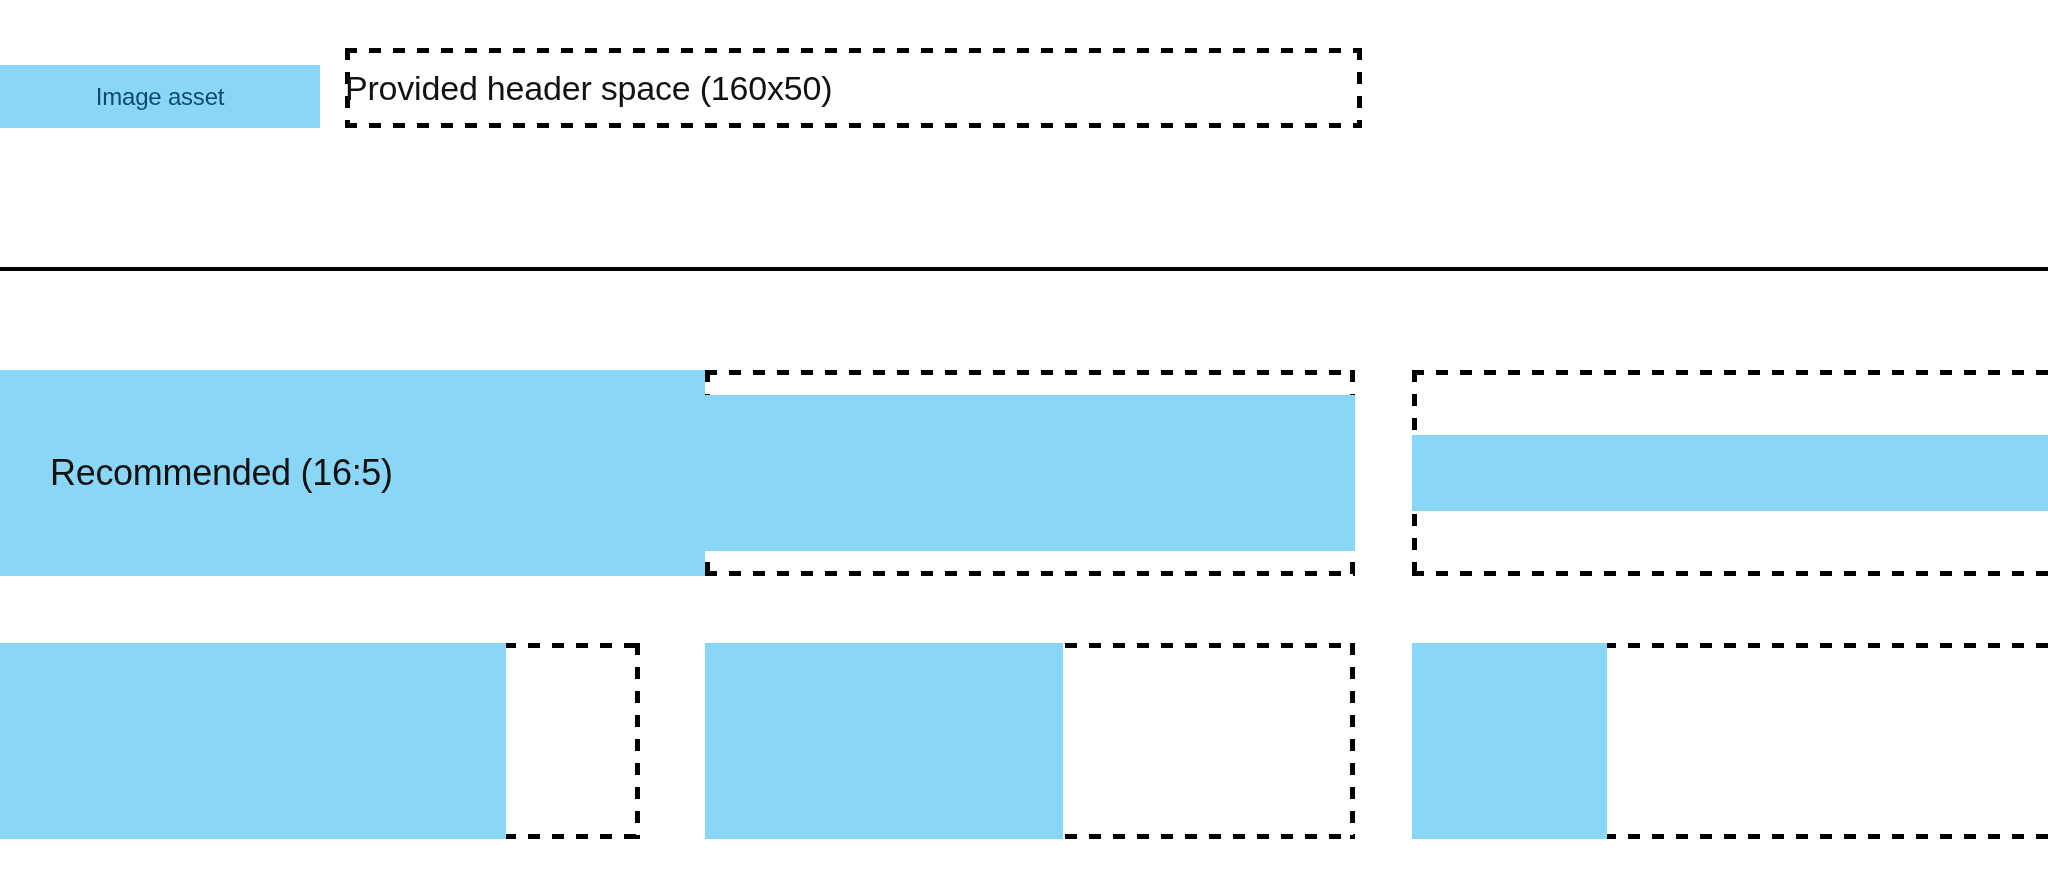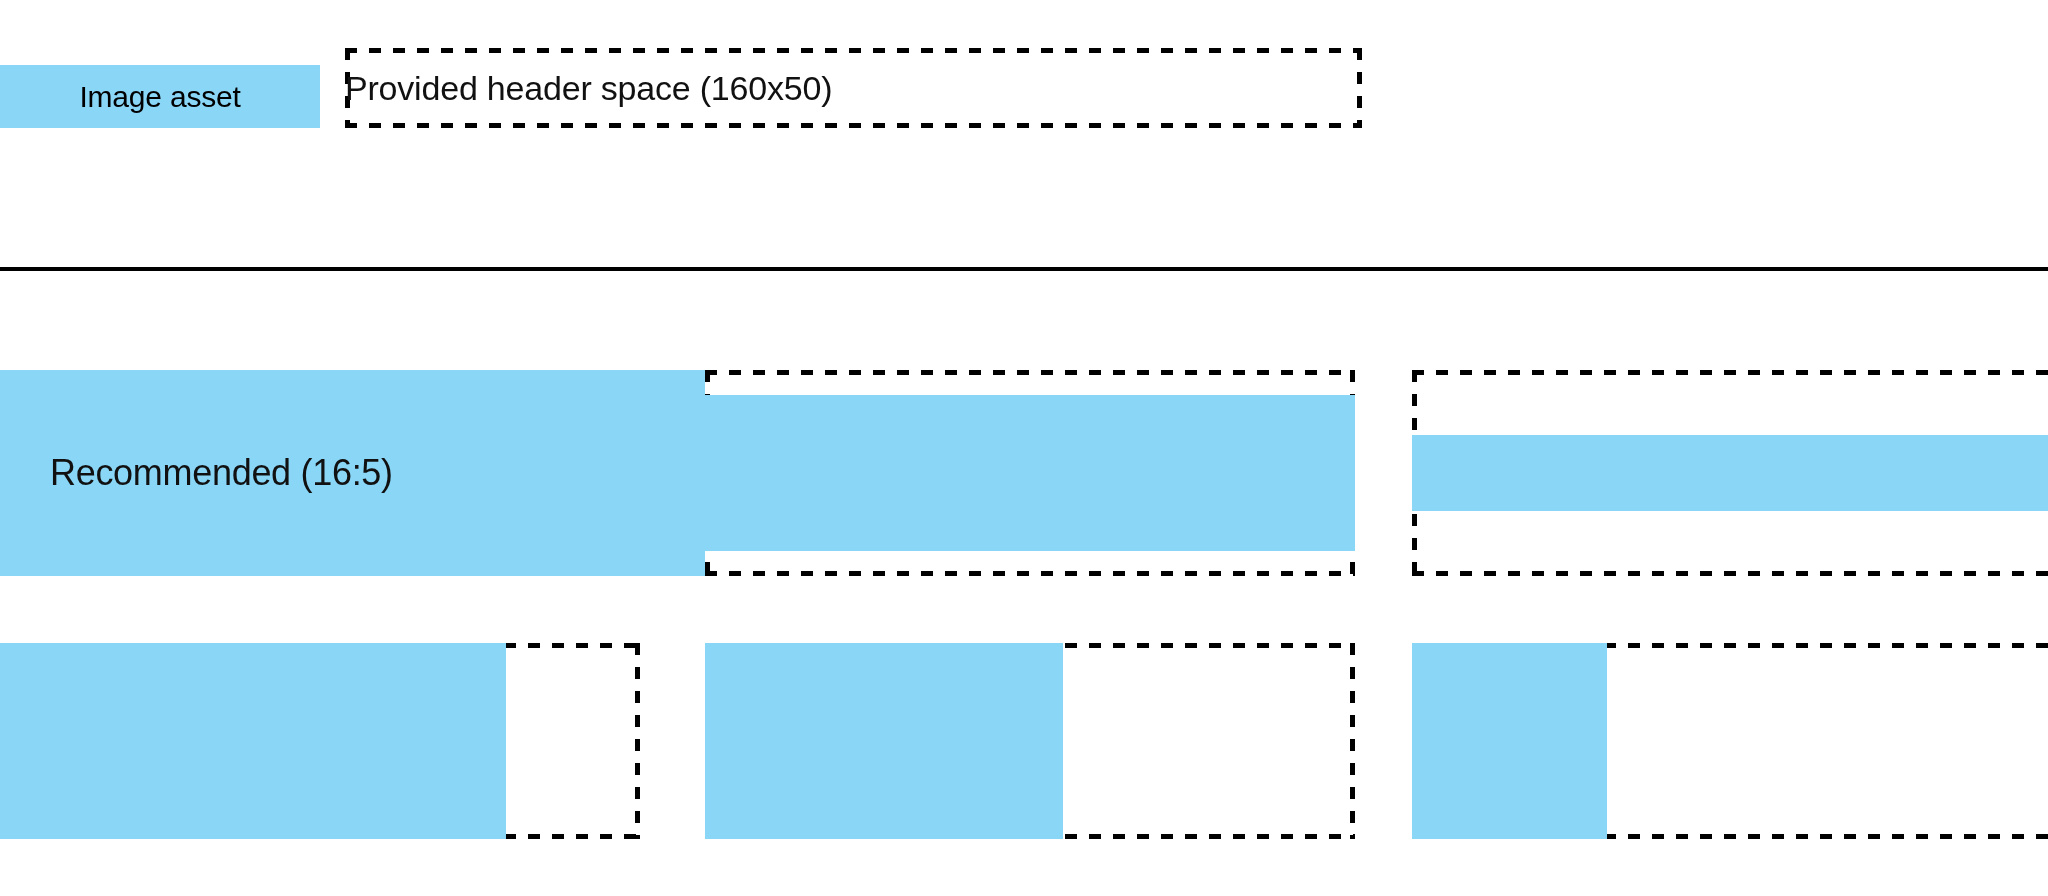--- a/index.html
+++ b/index.html
@@ -31,24 +31,24 @@
     left: 0px;
     top: 65px;
     width: 320px;
     height: 63px;
     background: #89d6f7;
     display: flex;
     align-items: center;
     justify-content: center;
   }
   #image-asset-swatch .swatch-label {
-    font-size: 30px;
+    font-size: 24px;
     line-height: 1;
     letter-spacing: -0.2px;
-    color: #000000;
+    color: #0c4a6e;
     white-space: nowrap;
   }
 
   #header-space-box {
     position: absolute;
     left: 345px;
     top: 48px;
     width: 1017px;
     height: 80px;
     box-sizing: border-box;

